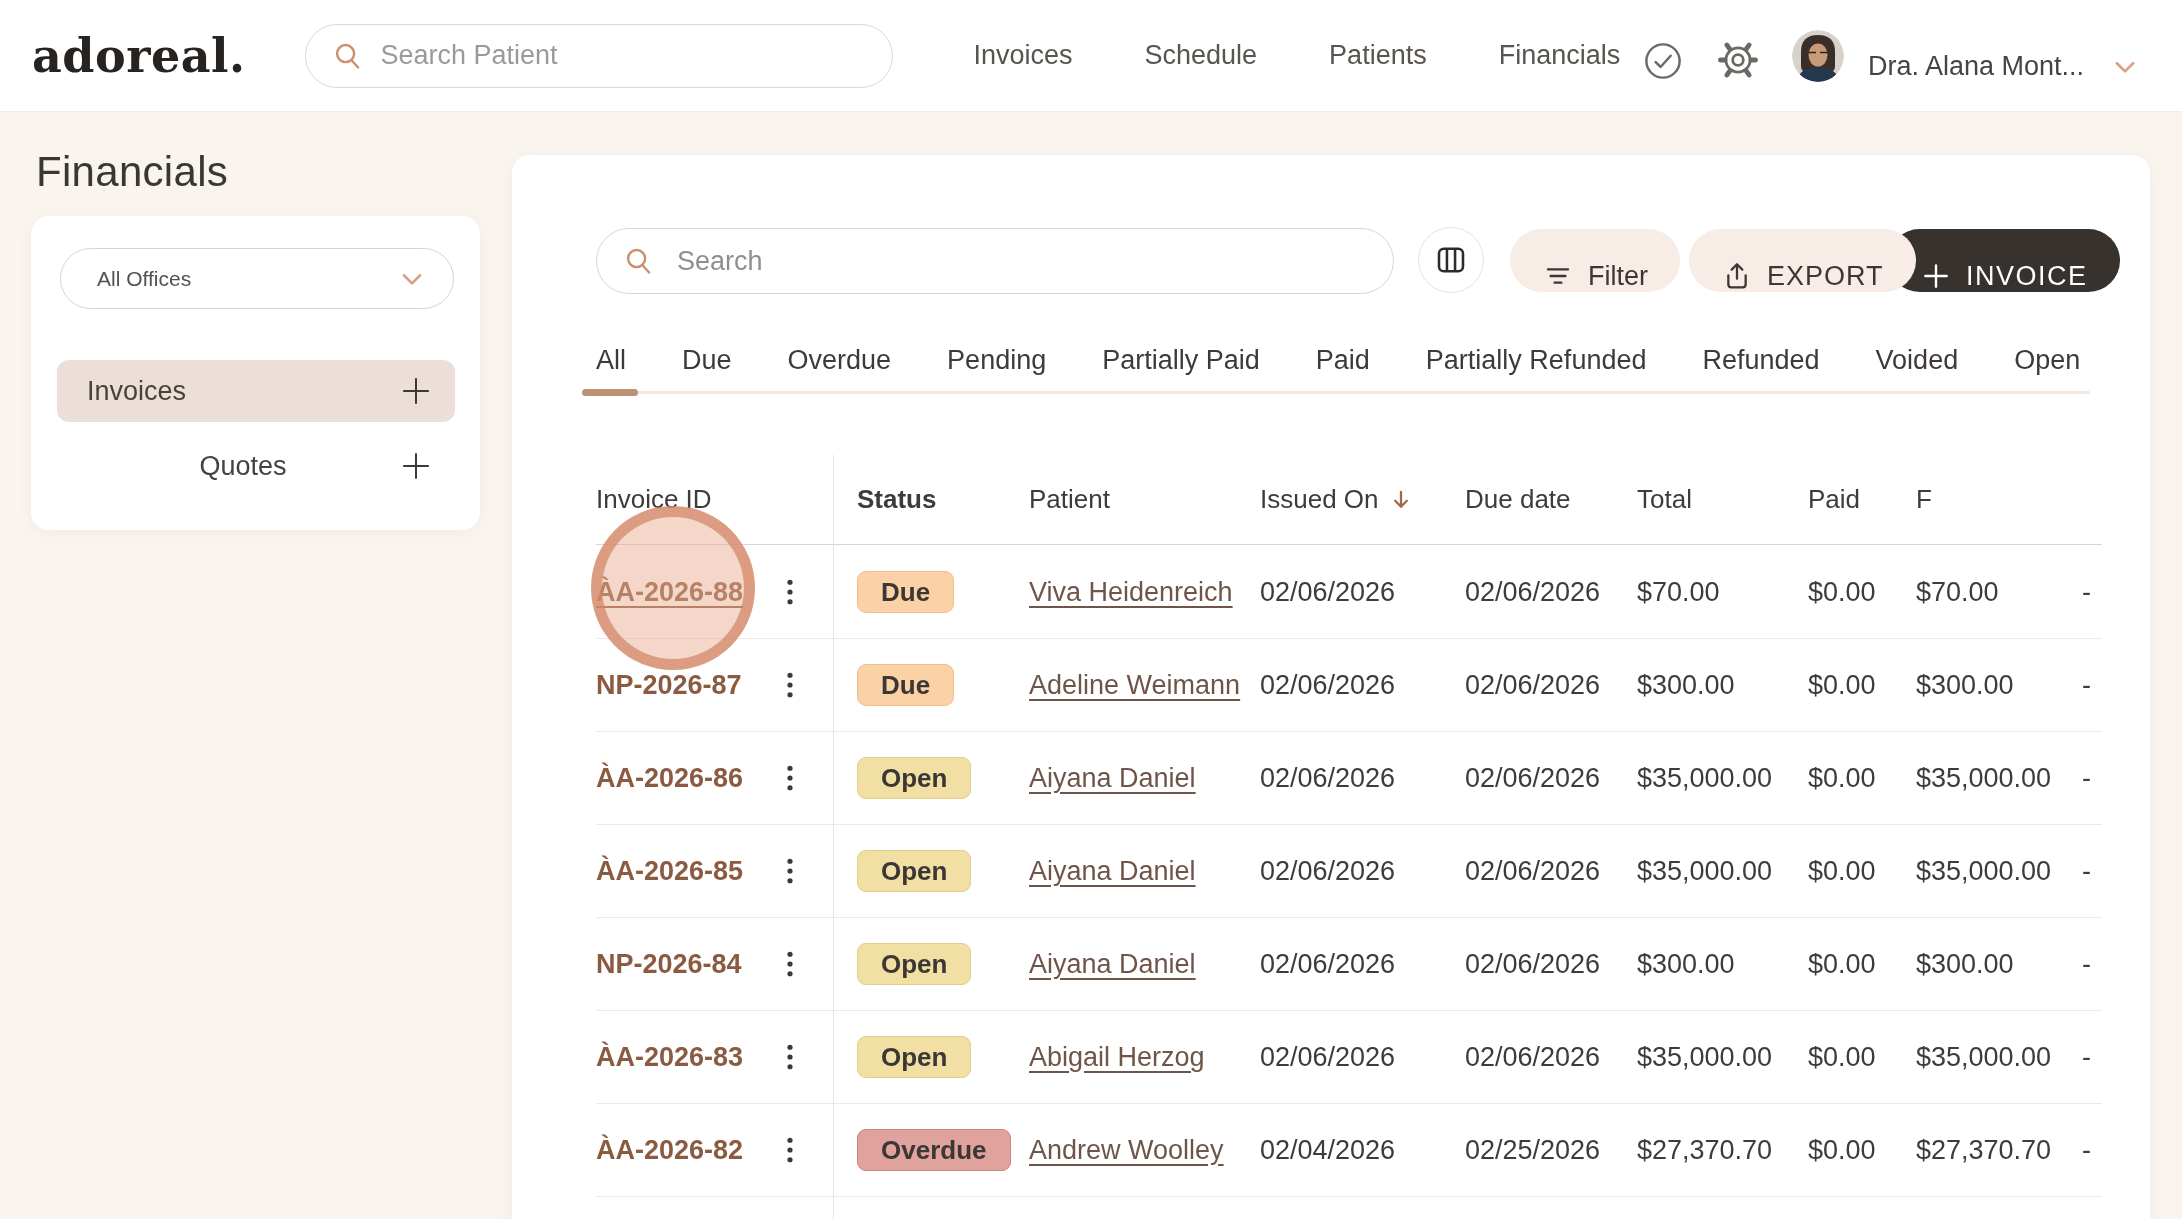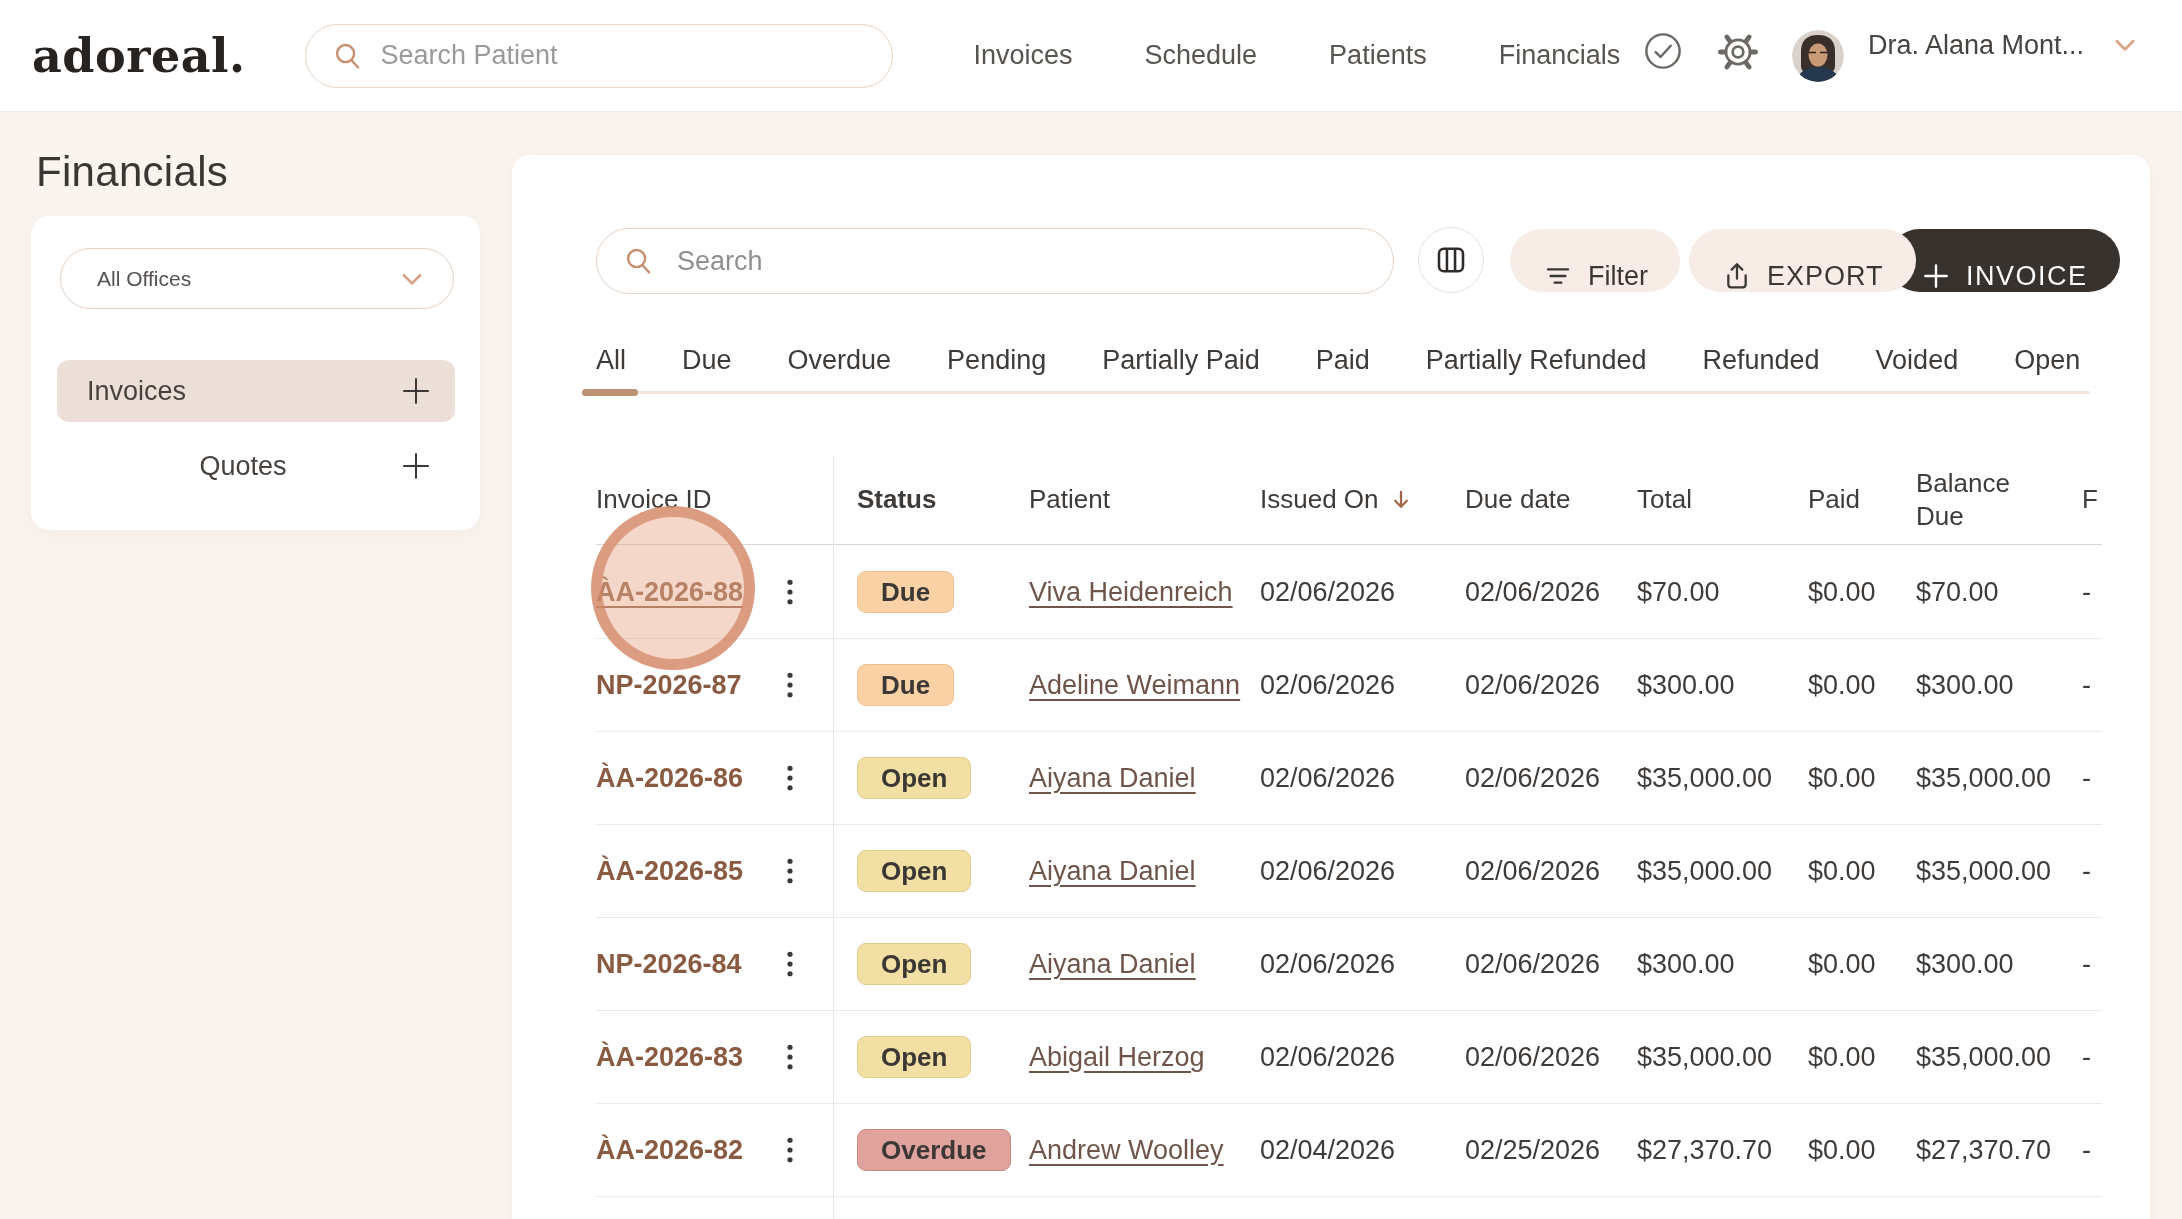--- a/index.html
+++ b/index.html
@@ -27,21 +27,21 @@
   }
   .hdr-search svg { margin:0 16px 0 26px; flex:none; }
   .hdr-search input {
     border:none; outline:none; flex:1; font-size:27px; color:#444;
     font-family:"Liberation Sans", sans-serif; background:transparent;
     padding-right:20px;
   }
   .hdr-search input::placeholder { color:#9a9a9a; }
   .main-nav { display:flex; margin-left:80px; gap:72px; }
   .nav-item { font-size:27px; color:#585450; cursor:pointer; white-space:nowrap; }
-  .top-right { margin-left:auto; display:flex; align-items:flex-start; gap:32px; }
+  .top-right { margin-left:auto; display:flex; align-items:flex-end; gap:32px; }
   .icon-btn { display:flex; align-items:center; justify-content:center; }
   .avatar { width:52px; height:52px; border-radius:50%; overflow:hidden; flex:none; }
   .user-name { font-size:27px; color:#474340; white-space:nowrap; margin-left:-8px; }
   .user-chevron { margin-left:-6px; }
 
   
   .page-title {
     position:absolute; left:36px; top:148px; font-size:42px; font-weight:500;
     color:#3a3633; letter-spacing:0.3px;
   }
@@ -294,23 +294,20 @@
       <div class="th">Patient</div>
       <div class="th">
         <span>Issued On</span>
         <svg width="24" height="24" viewBox="0 0 24 24" fill="none" stroke="#a3674a" stroke-width="2.3" stroke-linecap="round" stroke-linejoin="round">
           <path d="M12 4 V18.5 M6.2 12.8 L12 18.8 L17.8 12.8"></path>
         </svg>
       </div>
       <div class="th">Due date</div>
       <div class="th">Total</div>
       <div class="th">Paid</div>
-      <div class="th">
-          <span class="wrap2">Balance Due</span>
-        </div>
       <div class="th">F</div>
     </div>
   </div>
 
   <div class="rows-wrap">
       <div class="grid-row body-row">
     <div class="td"><span class="invoice-id hl">ÀA-2026-88</span></div>
     <div class="td kebab">
       <svg width="26" height="34" viewBox="0 0 24 30">
         <circle cx="12" cy="6" r="2.4" fill="#3c3835"></circle>

